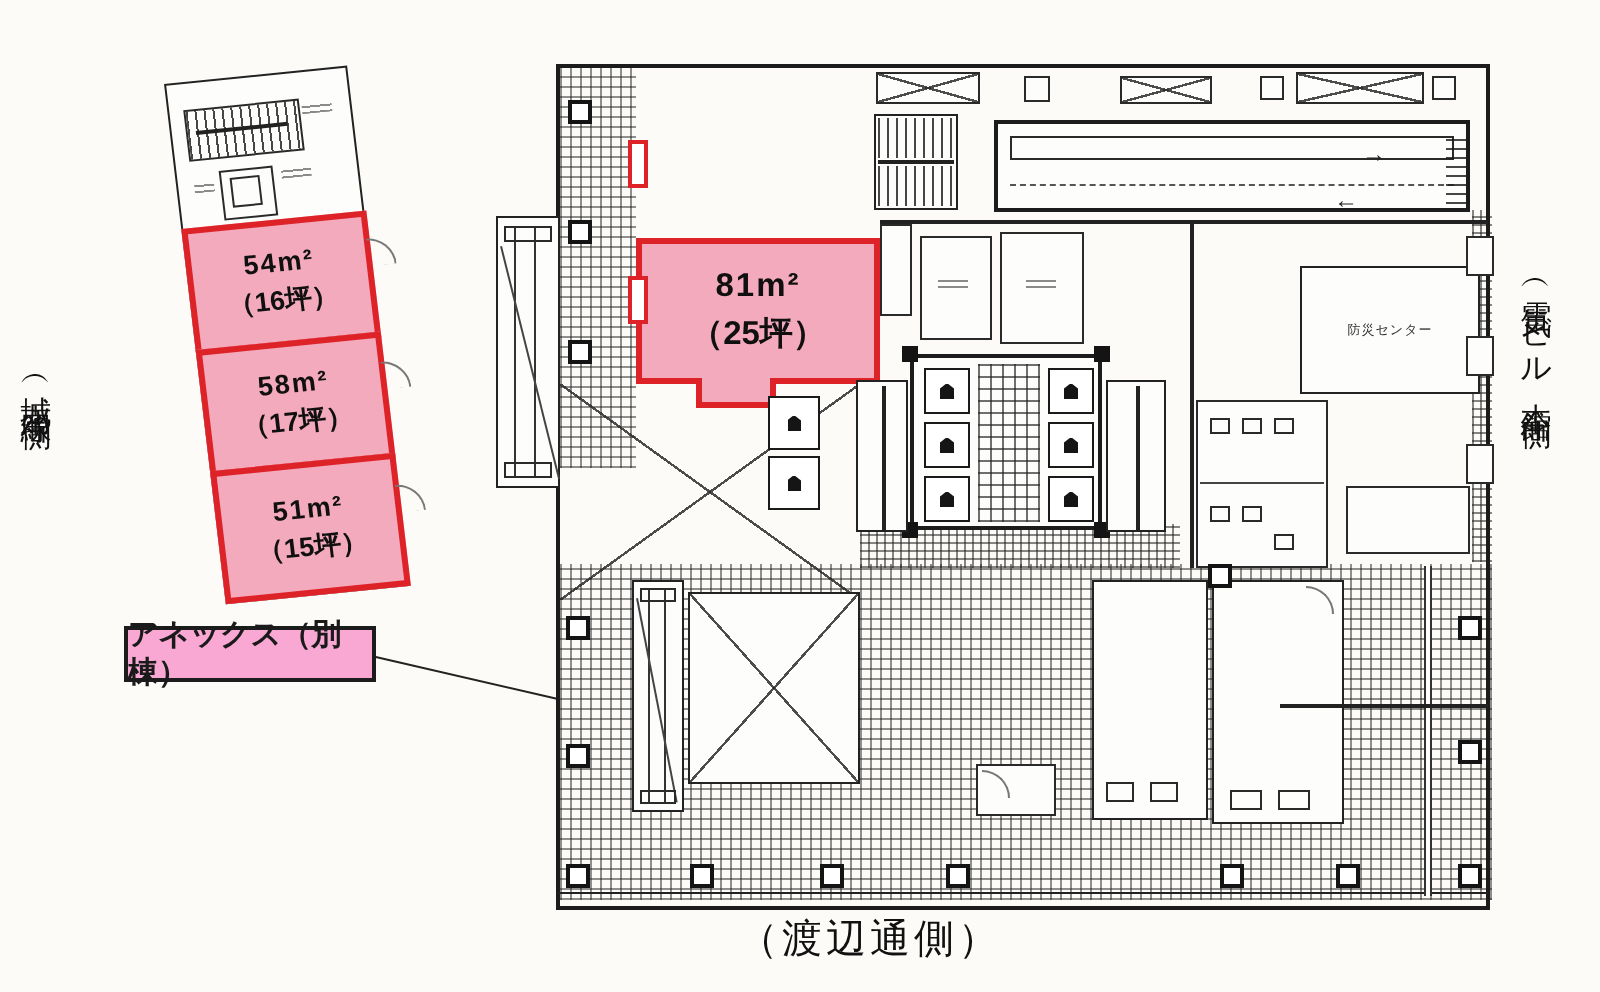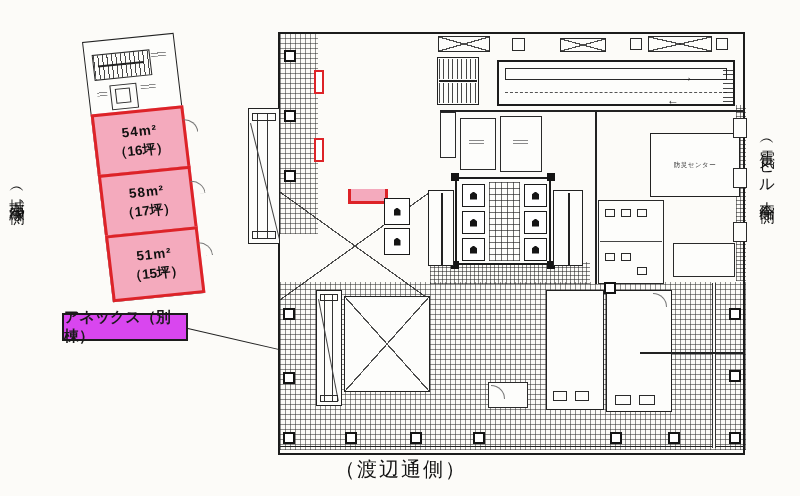--- a/index.html
+++ b/index.html
@@ -30,22 +30,22 @@
   .ttx{height:5px;width:15px;background:repeating-linear-gradient(0deg,#8a8a8a 0 1px,transparent 1px 3px);}
   .arc{width:14px;height:14px;border-top:1px solid #777;border-right:1px solid #777;border-radius:0 100% 0 0;}
   .dash{height:0;border-top:1px dashed #555;}
   
   .proom{background:var(--hl,#f4aabd);border:3px solid var(--hlb,#dd2328);}
   .plabel{display:flex;flex-direction:column;align-items:center;justify-content:center;gap:3px;font-weight:600;color:#101010;}
   .plabel .l1{letter-spacing:1px;}
   
   .annex{transform:matrix(0.995,-0.100,0.118,0.993,0,0);transform-origin:0 0;}
   .vlabel{writing-mode:vertical-rl;letter-spacing:4px;font-size:15.5px;font-weight:500;color:#111;}
-  .hlabel{font-size:20px;letter-spacing:2px;font-weight:500;color:#111;}
-  .boxlabel{display:flex;align-items:center;justify-content:center;font-size:15px;font-weight:600;background:#d946ef;border:2px solid #1c1c1c;}
+  .hlabel{font-size:20px;letter-spacing:2px;font-weight:500;color:#111;text-align:center;}
+  .boxlabel{display:flex;align-items:center;justify-content:center;font-size:15px;font-weight:600;background:#f9a8d4;border:2px solid #1c1c1c;}
   .tinycjk{font-size:6.5px;color:#333;letter-spacing:.5px;}
   .arrow{font-size:12px;color:#222;line-height:1;}
 </style>
 </head>
 <body>
 
 <div class="canvas">
 
   <div class="abs annex b15 white" style="left:82px;top:42px;width:92px;height:262px;">
 
@@ -99,20 +99,24 @@
     <div class="abs" style="left:18px;top:4px;width:1px;height:126px;background:#333;"></div>
     <div class="abs" style="left:2px;top:14px;width:120px;height:0;border-top:1px solid #444;transform:rotate(76deg);transform-origin:0 0;"></div>
     <div class="abs b1" style="left:3px;top:4px;width:24px;height:8px;"></div>
     <div class="abs b1" style="left:3px;top:122px;width:24px;height:8px;"></div>
   </div>
 
   <div class="abs col" style="left:284px;top:50px;"></div>
   <div class="abs col" style="left:284px;top:110px;"></div>
   <div class="abs col" style="left:284px;top:170px;"></div>
 
+  <div class="abs proom plabel" style="left:318px;top:119px;width:122px;height:73px;font-size:16.5px;">
+    <span class="l1">81m²</span>
+    <span>（25坪）</span>
+  </div>
 
   <div class="abs" style="left:314px;top:70px;width:10px;height:24px;background:#fff;border:2px solid var(--hlb,#dd2328);"></div>
   <div class="abs" style="left:314px;top:138px;width:10px;height:24px;background:#fff;border:2px solid var(--hlb,#dd2328);"></div>
   <div class="abs" style="left:348px;top:189px;width:40px;height:15px;background:var(--hl,#f4aabd);border:3px solid var(--hlb,#dd2328);border-top:none;"></div>
 
   <div class="abs b1 xcross white" style="left:438px;top:36px;width:52px;height:16px;"></div>
   <div class="abs b1 xcross white" style="left:560px;top:38px;width:46px;height:14px;"></div>
   <div class="abs b1 xcross white" style="left:648px;top:36px;width:64px;height:16px;"></div>
   <div class="abs b1 white" style="left:512px;top:38px;width:13px;height:13px;"></div>
   <div class="abs b1 white" style="left:630px;top:38px;width:12px;height:12px;"></div>

